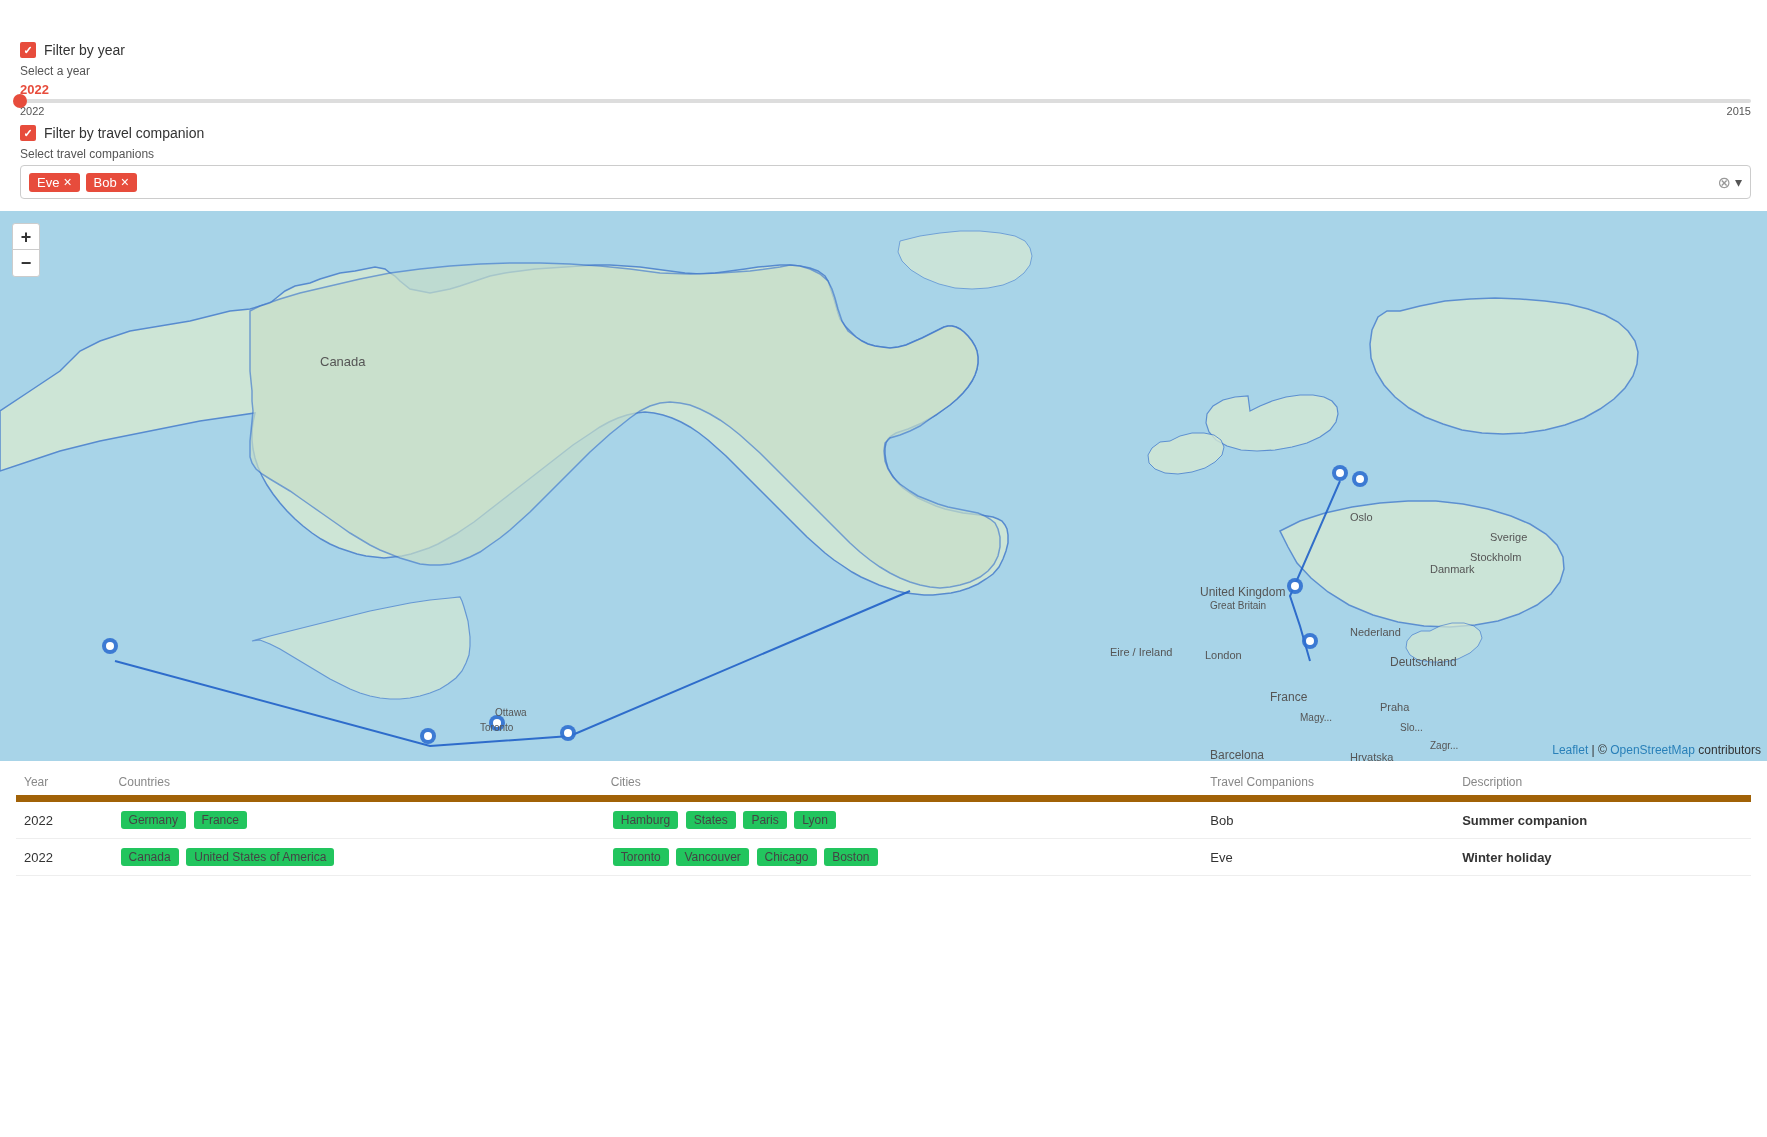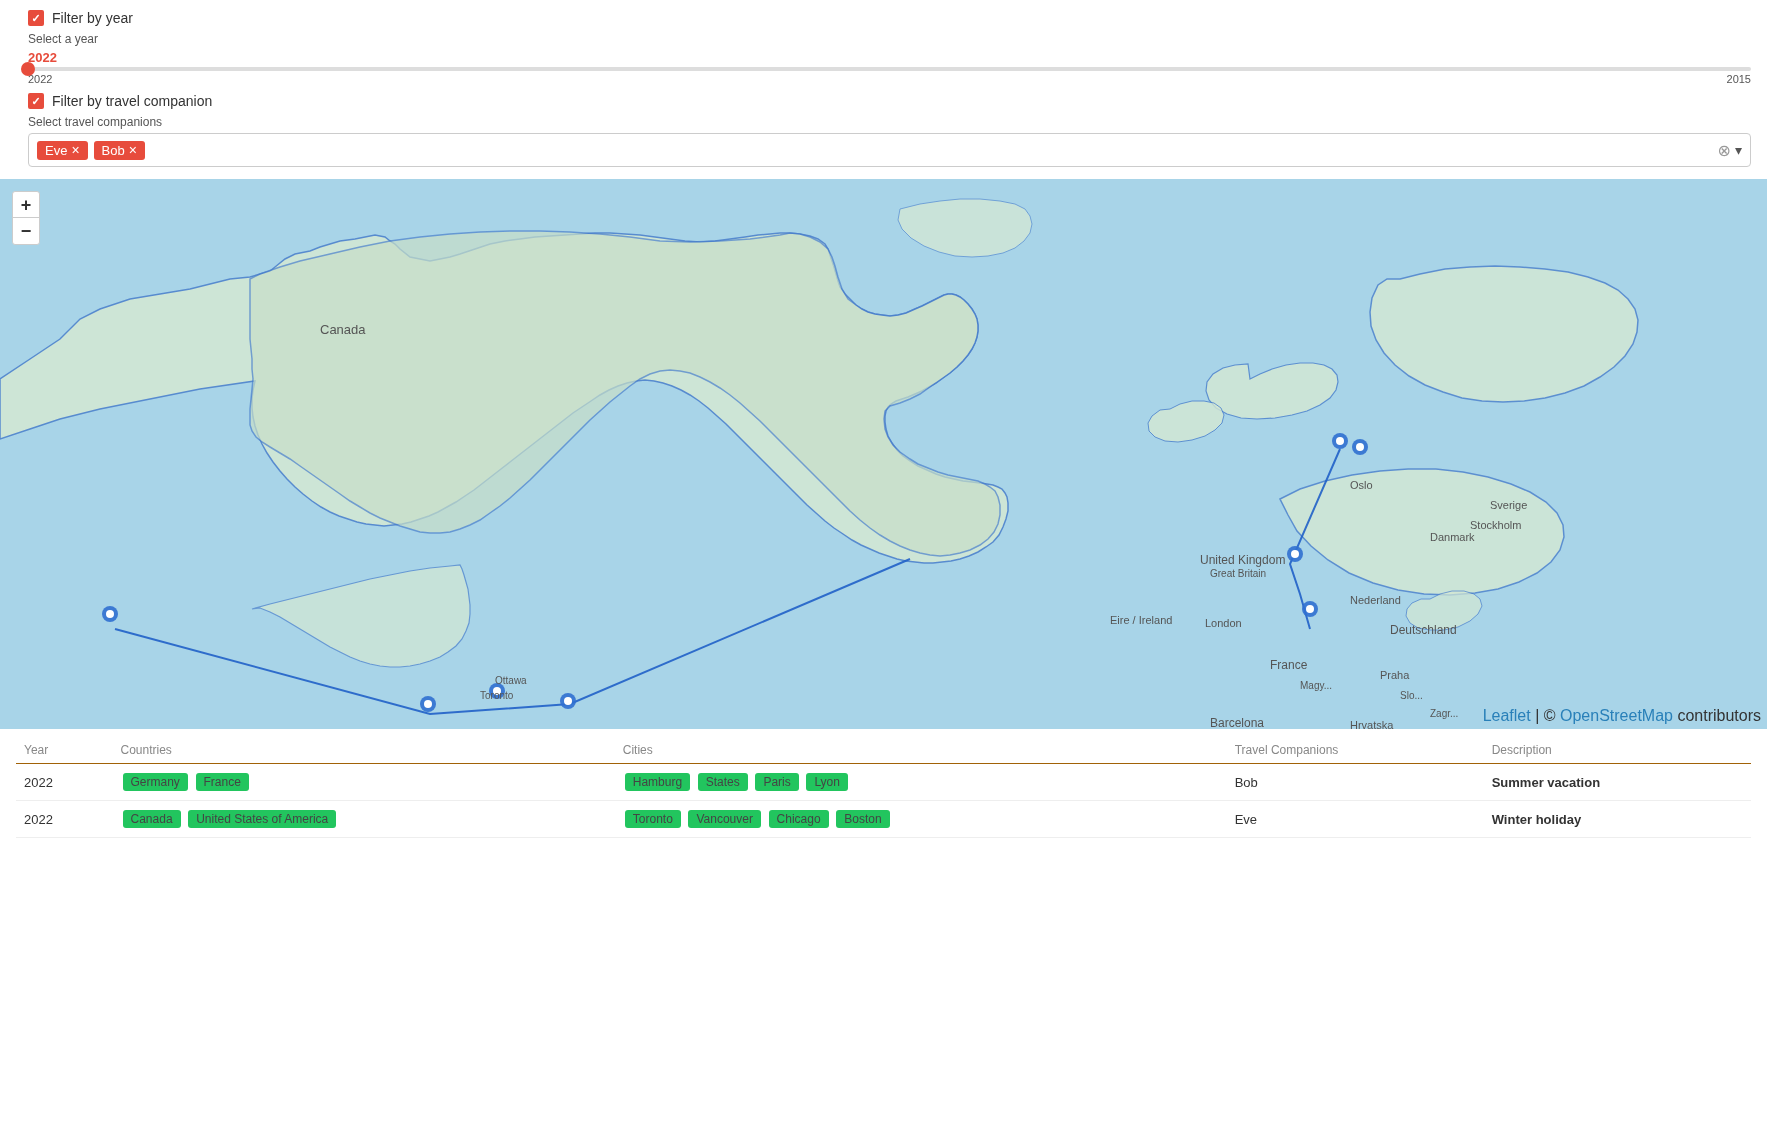--- a/index.html
+++ b/index.html
@@ -1,20 +1,21 @@
 <!DOCTYPE html>
 <html><head>
   <meta charset="utf-8">
   <style>
     * { box-sizing: border-box; margin: 0; padding: 0; }
     body { font-family: Arial, sans-serif; font-size: 13px; background: #fff; color: #333; }
 
     .filters-section {
-      padding: 10px 16px 8px 28px;
+      padding: 10px 16px 8px 20px;
       background: #fff;
+      margin-top: 32px;
     }
 
     .filter-row {
       display: flex;
       align-items: center;
       gap: 8px;
       margin-bottom: 6px;
     }
 
     .checkbox-icon {
@@ -184,21 +185,21 @@
     }
 
     .map-btn:last-child {
       border-bottom: none;
     }
 
     .map-attribution {
       position: absolute;
       bottom: 4px;
       right: 6px;
-      font-size: 16px;
+      font-size: 12px;
       color: #333;
       z-index: 10;
     }
 
     
     .map-svg {
       width: 100%;
       height: 100%;
     }
 
@@ -208,21 +209,21 @@
       margin-top: 8px;
     }
 
     table {
       width: 100%;
       border-collapse: collapse;
       font-size: 13px;
     }
 
     thead tr {
-      border-bottom: 1px solid #a16207;
+      border-bottom: 7px solid #a16207;
     }
 
     thead th {
       text-align: left;
       padding: 6px 8px;
       color: #888;
       font-weight: normal;
       font-size: 12px;
     }
 
@@ -438,21 +439,21 @@
           <span class="country-tag">Germany</span>
           <span class="country-tag">France</span>
         </td>
         <td>
           <span class="city-tag">Hamburg</span>
           <span class="city-tag">States</span>
           <span class="city-tag">Paris</span>
           <span class="city-tag">Lyon</span>
         </td>
         <td>Bob</td>
-        <td class="desc-bold">Summer vacation</td>
+        <td class="desc-bold">Summer companion</td>
       </tr>
       <tr>
         <td>2022</td>
         <td>
           <span class="country-tag">Canada</span>
           <span class="country-tag">United States of America</span>
         </td>
         <td>
           <span class="city-tag">Toronto</span>
           <span class="city-tag">Vancouver</span>

